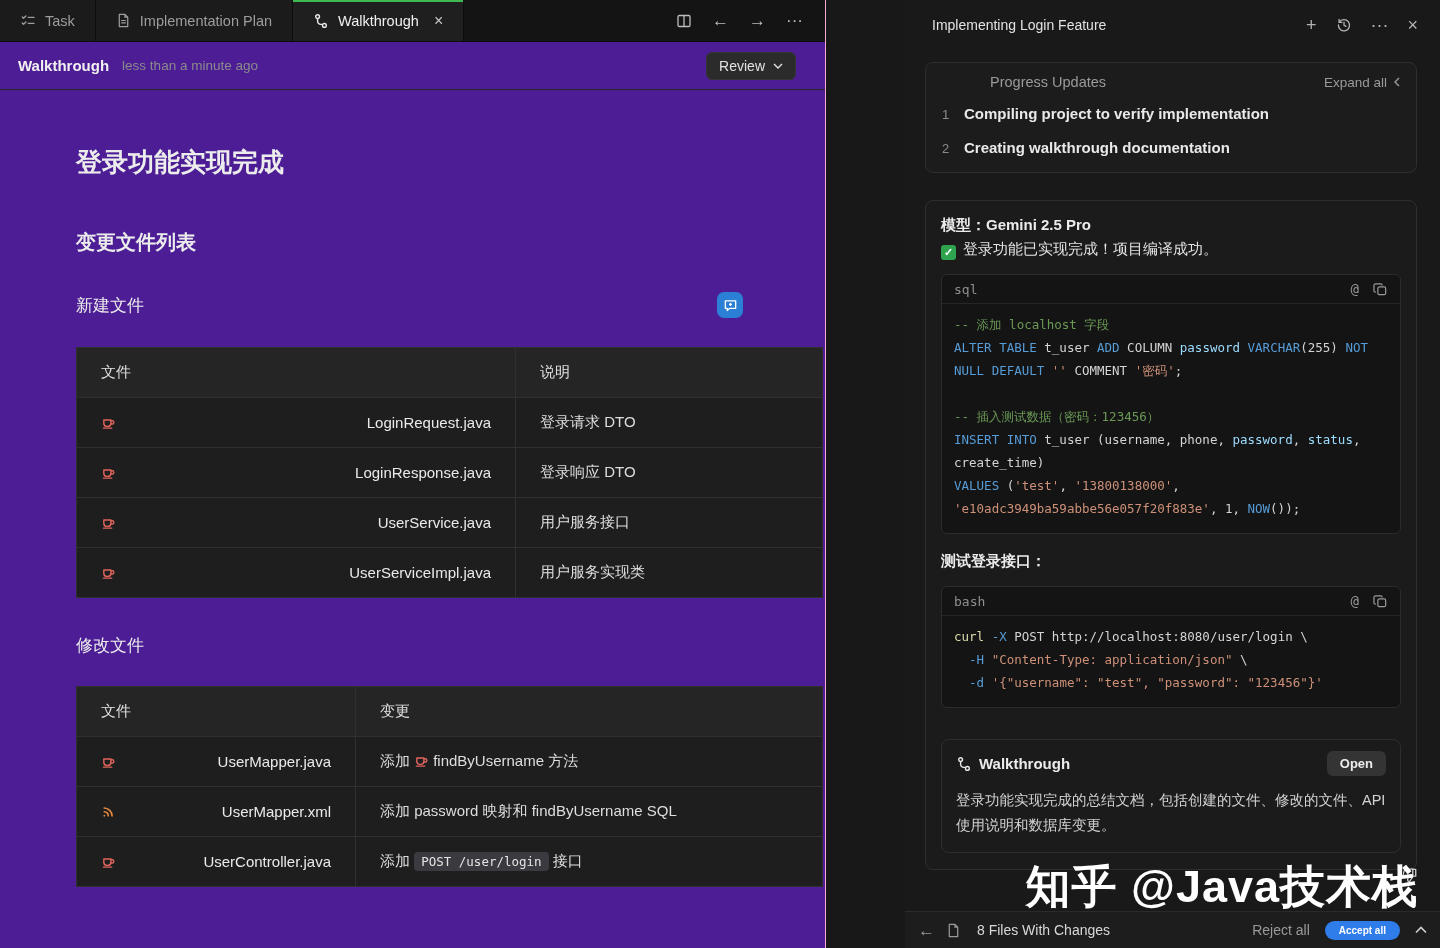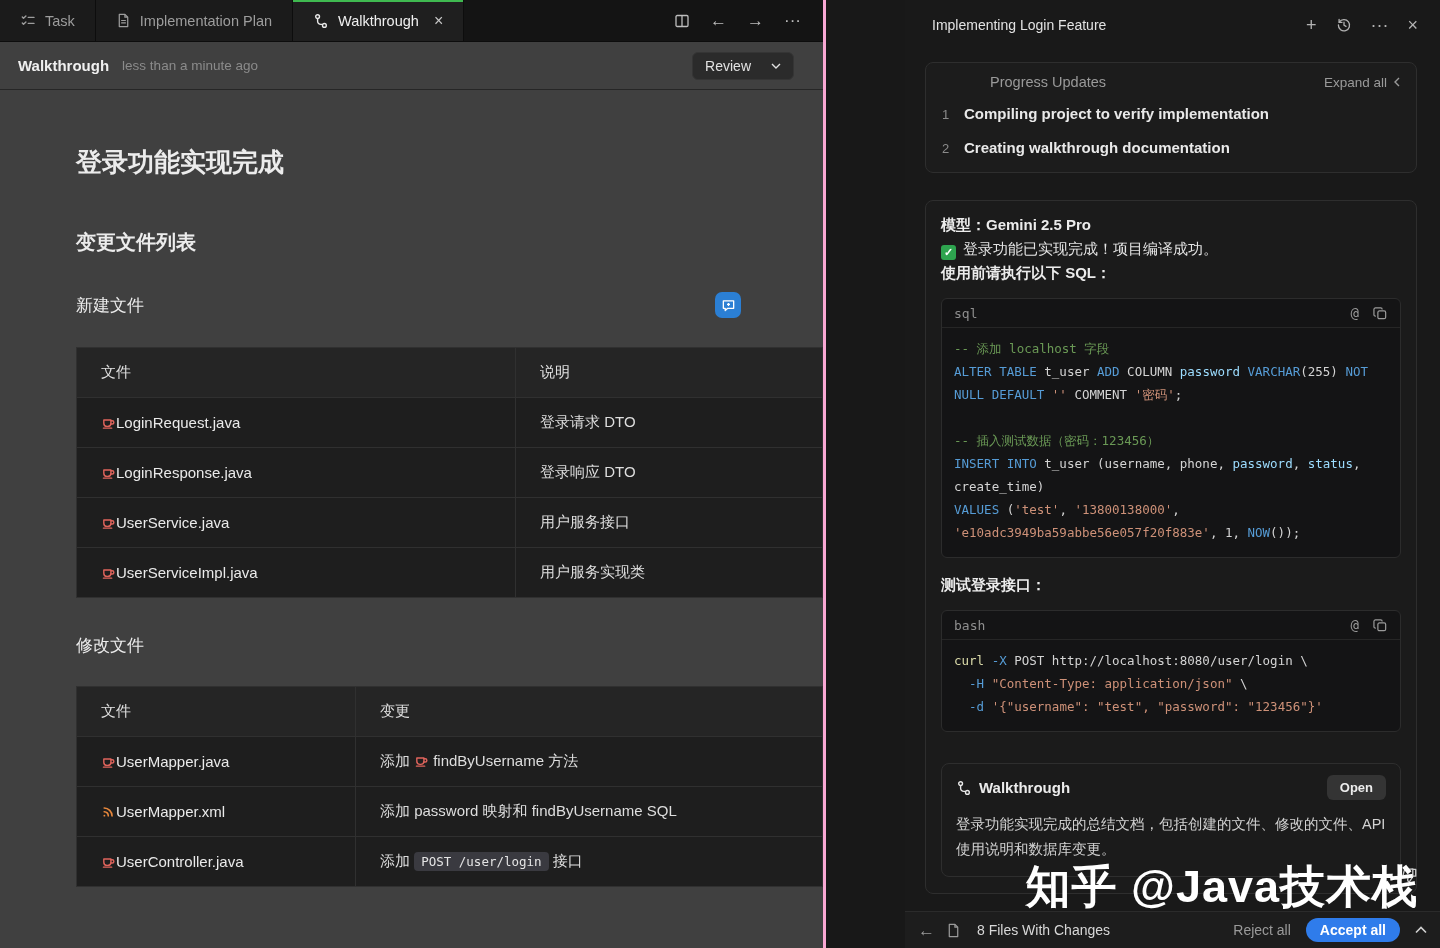--- a/index.html
+++ b/index.html
@@ -5,50 +5,50 @@
   * { margin:0; padding:0; box-sizing:border-box; }
   html,body { width:1440px; height:948px; }
   body {
     position:relative; overflow:hidden;
     background:#181818; color:#e3e3e3;
     font-family:"Liberation Sans", sans-serif;
   }
   svg { display:block; }
 
   
-  .left-panel { position:absolute; left:0; top:0; width:826px; height:948px; background:#404040; border-right:3px solid #f9a8d4; }
+  .left-panel { position:absolute; left:0; top:0; width:826px; height:948px; background:#4c1d95; border-right:1px solid #f9a8d4; }
 
   .tabbar { height:42px; background:#141414; display:flex; align-items:stretch; border-bottom:1px solid #0d0d0d; }
   .tab { display:flex; align-items:center; gap:9px; padding:0 20px; font-size:14.5px; color:#9d9d9d; background:#1b1b1b; border-right:1px solid #0d0d0d; position:relative; cursor:default; }
   .tab .tab-ico { color:#9d9d9d; }
   .tab.active { background:#1f1f1f; color:#f0f0f0; }
   .tab.active .tab-ico { color:#e8e8e8; }
   .tab.active::before { content:""; position:absolute; left:0; right:0; top:0; height:2px; background:#3fb950; }
   .tab-close { margin-left:6px; font-size:16px; color:#c9c9c9; line-height:1; }
   .tabbar-spacer { flex:1; }
   .tabbar-actions { display:flex; align-items:center; gap:20px; padding:0 22px; color:#bdbdbd; }
   .tabbar-actions .uni { font-size:17px; }
 
   .doc-header { height:48px; display:flex; align-items:center; padding:0 29px 0 18px; border-bottom:1px solid #262626; }
   .doc-header .dh-title { font-size:15px; font-weight:700; color:#f0f0f0; }
   .dh-time { margin-left:13px; font-size:13.5px; color:#8b8b8b; }
-  .review-btn { margin-left:auto; display:flex; align-items:center; gap:20px; background:#2b2b2b; border:1px solid #353535; border-radius:6px; padding:5px 12px; font-size:14px; color:#e2e2e2; cursor:pointer; }
+  .review-btn { margin-left:auto; display:flex; align-items:center; gap:8px; background:#2b2b2b; border:1px solid #353535; border-radius:6px; padding:5px 12px; font-size:14px; color:#e2e2e2; cursor:pointer; }
 
   .doc-body { padding:28px 82px 0 76px; }
   .doc-body h1 { font-size:26px; font-weight:700; color:#ececec; margin-top:27px; }
   .doc-body h2 { font-size:20px; font-weight:700; color:#ececec; margin-top:49px; }
   .h3-row { display:flex; align-items:center; justify-content:space-between; margin-top:36px; }
   .doc-body h3 { font-size:17px; font-weight:400; color:#ececec; }
   .comment-btn { width:26px; height:26px; border-radius:7px; background:#2b7fd4; display:flex; align-items:center; justify-content:center; cursor:pointer; }
 
   table.doc-table { width:747px; border-collapse:collapse; margin-top:29px; font-size:15px; }
   table.doc-table th, table.doc-table td { border:1px solid #303030; height:50px; padding:0 24px; text-align:left; font-weight:400; }
   table.doc-table thead th { background:#252525; color:#e0e0e0; }
   table.doc-table tbody td { background:#1e1e1e; color:#dedede; }
-  .file-cell { display:flex; align-items:center; gap:0; }
+  .file-cell { display:flex; align-items:center; gap:0;justify-content:space-between; }
   .file-cell .fname { color:#eaeaea; }
   .chip { font-family:"DejaVu Sans Mono", monospace; font-size:12.5px; background:#3a3a40; border-radius:4px; padding:2px 7px; color:#e4e4e4; }
   .ref-inline { display:inline-flex; align-items:center; gap:4px; vertical-align:-2px; }
 
   
   .right-panel { position:absolute; left:905px; top:0; width:535px; height:948px; background:#191919; }
   .rp-header { height:50px; display:flex; align-items:center; padding:0 22px 0 27px;gap:40px; }
   .rp-title { font-size:14px; color:#e2e2e2; }
   .rp-icons { margin-left:auto; display:flex; align-items:center; gap:19px; color:#b3b3b3; }
   .rp-icons .uni { font-size:18px; line-height:1; }
@@ -82,21 +82,21 @@
   .wt-top { display:flex; align-items:center; }
   .wt-title { display:flex; align-items:center; gap:7px; font-size:15px; font-weight:700; color:#ececec; }
   .open-btn { margin-left:auto; background:#343434; border-radius:6px; padding:5px 13px; font-size:13px; font-weight:600; color:#ededed; cursor:pointer; }
   .wt-desc { margin-top:12px; font-size:14.5px; line-height:25px; color:#d2d2d2; }
 
   .rp-footer { position:absolute; left:0; right:0; bottom:0; height:37px; background:#1d1d1d; border-top:1px solid #2b2b2b; display:flex; align-items:center; padding:0 13px; }
   .rf-left { display:flex; align-items:center; gap:11px; color:#9a9a9a; }
   .rf-files { font-size:14px; color:#d8d8d8; margin-left:5px; }
   .rf-right { margin-left:auto; display:flex; align-items:center; gap:15px; }
   .reject-link { font-size:14px; color:#9a9a9a; cursor:pointer; }
-  .accept-btn { background:#2f7ceb; border-radius:14px; padding:4px 14px; font-size:14px; font-weight:700; color:#fff; cursor:pointer; }
+  .accept-btn { background:#2f7ceb; border-radius:14px; padding:4px 14px; font-size:10px; font-weight:700; color:#fff; cursor:pointer; }
   .rf-chevron { color:#d0d0d0; }
   .uni-arrow { font-size:17px; line-height:1; }
 
   .watermark { position:absolute; right:22px; bottom:31px; z-index:50; font-size:45px; font-weight:600; color:#ffffff; letter-spacing:1px; white-space:nowrap; }
   .thumb-down { position:absolute; left:1401px; top:866px; z-index:40; color:#cccccc; }
 </style>
 </head>
 <body>
 
 <div class="left-panel">
@@ -358,21 +358,20 @@
           <span class="pc-text">Creating walkthrough documentation</span>
         </div>
       </div>
   </div>
 
   <div class="card message-card">
     <div class="msg-line bold">模型：Gemini 2.5 Pro</div>
     <div class="msg-line">
       <span class="check-badge">✓</span><span>登录功能已实现完成！项目编译成功。</span>
     </div>
-    <div class="msg-line bold">使用前请执行以下 SQL：</div>
 
     <div class="code-block">
       <div class="cb-header">
         <span class="cb-lang">sql</span>
         <div class="cb-icons">
           <span class="cb-at">@</span>
           <span>
             <svg width="15" height="15" viewBox="0 0 16 16" fill="none" stroke="currentColor" stroke-width="1.3" stroke-linejoin="round">
                 <rect x="5.2" y="5.2" width="8.3" height="8.3" rx="1.6"></rect>
                 <path d="M3 10.8h-.4A1.6 1.6 0 0 1 1 9.2V3.6A1.6 1.6 0 0 1 2.6 2h5.6a1.6 1.6 0 0 1 1.6 1.6"></path>

